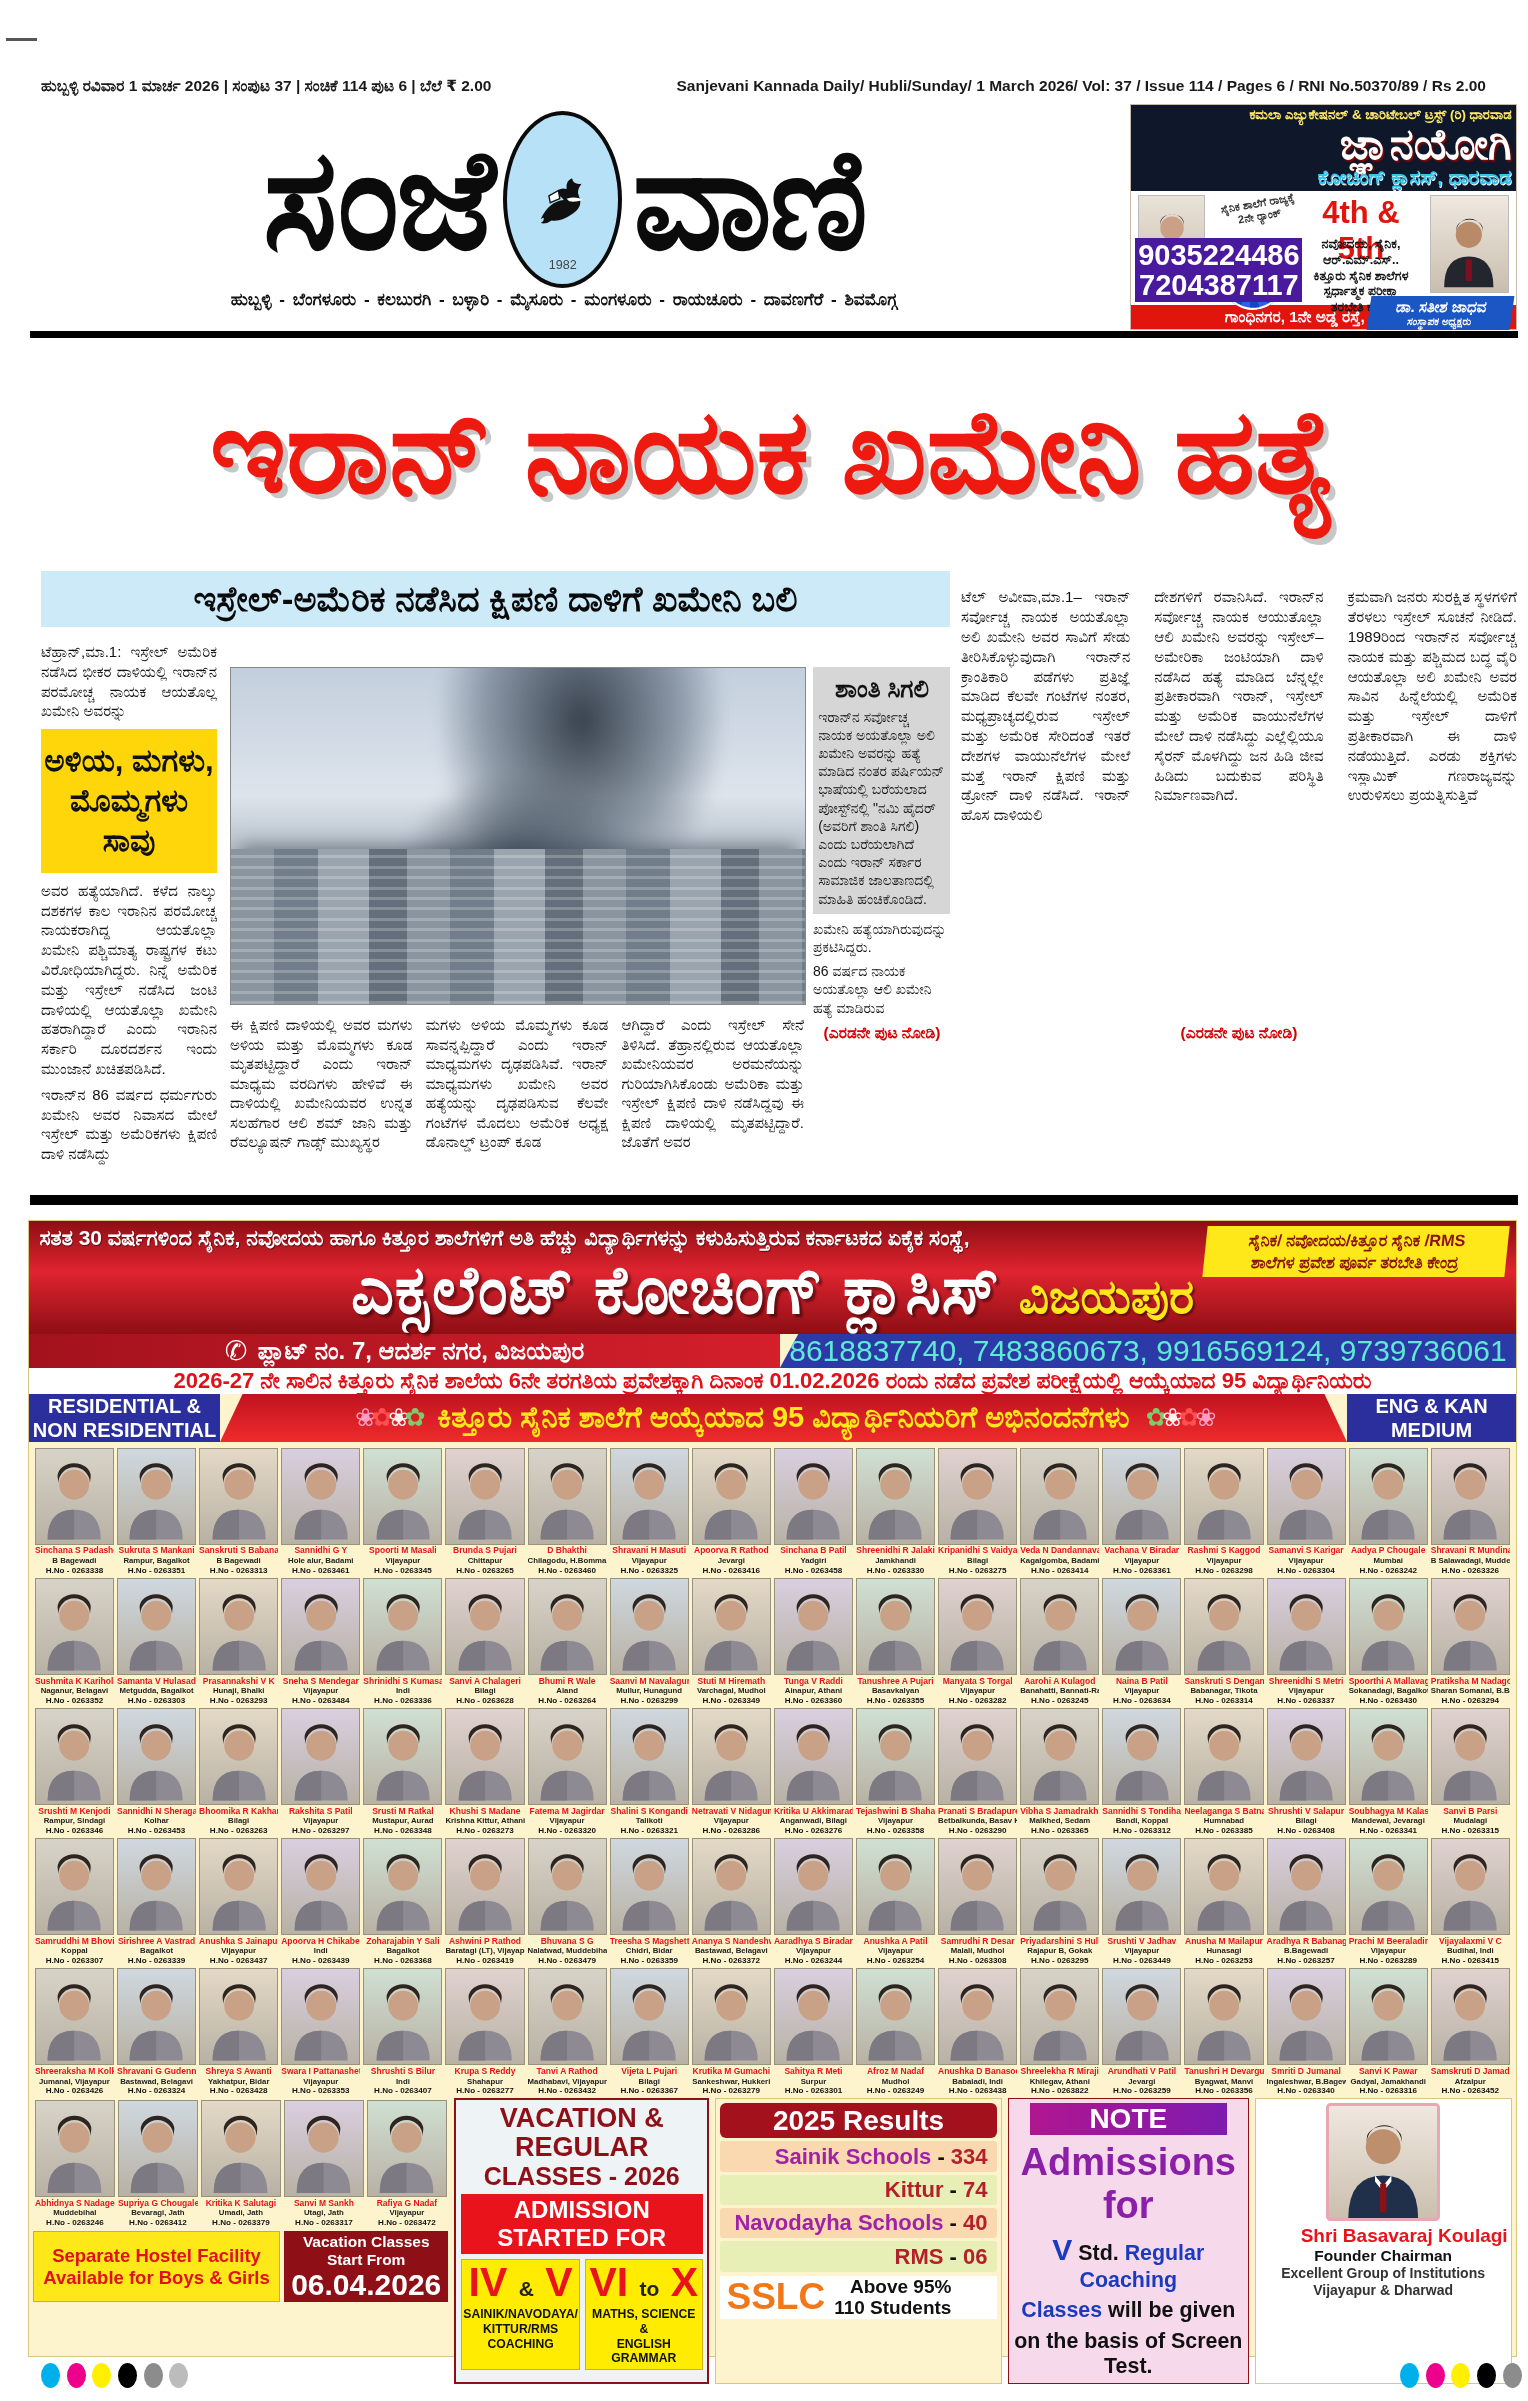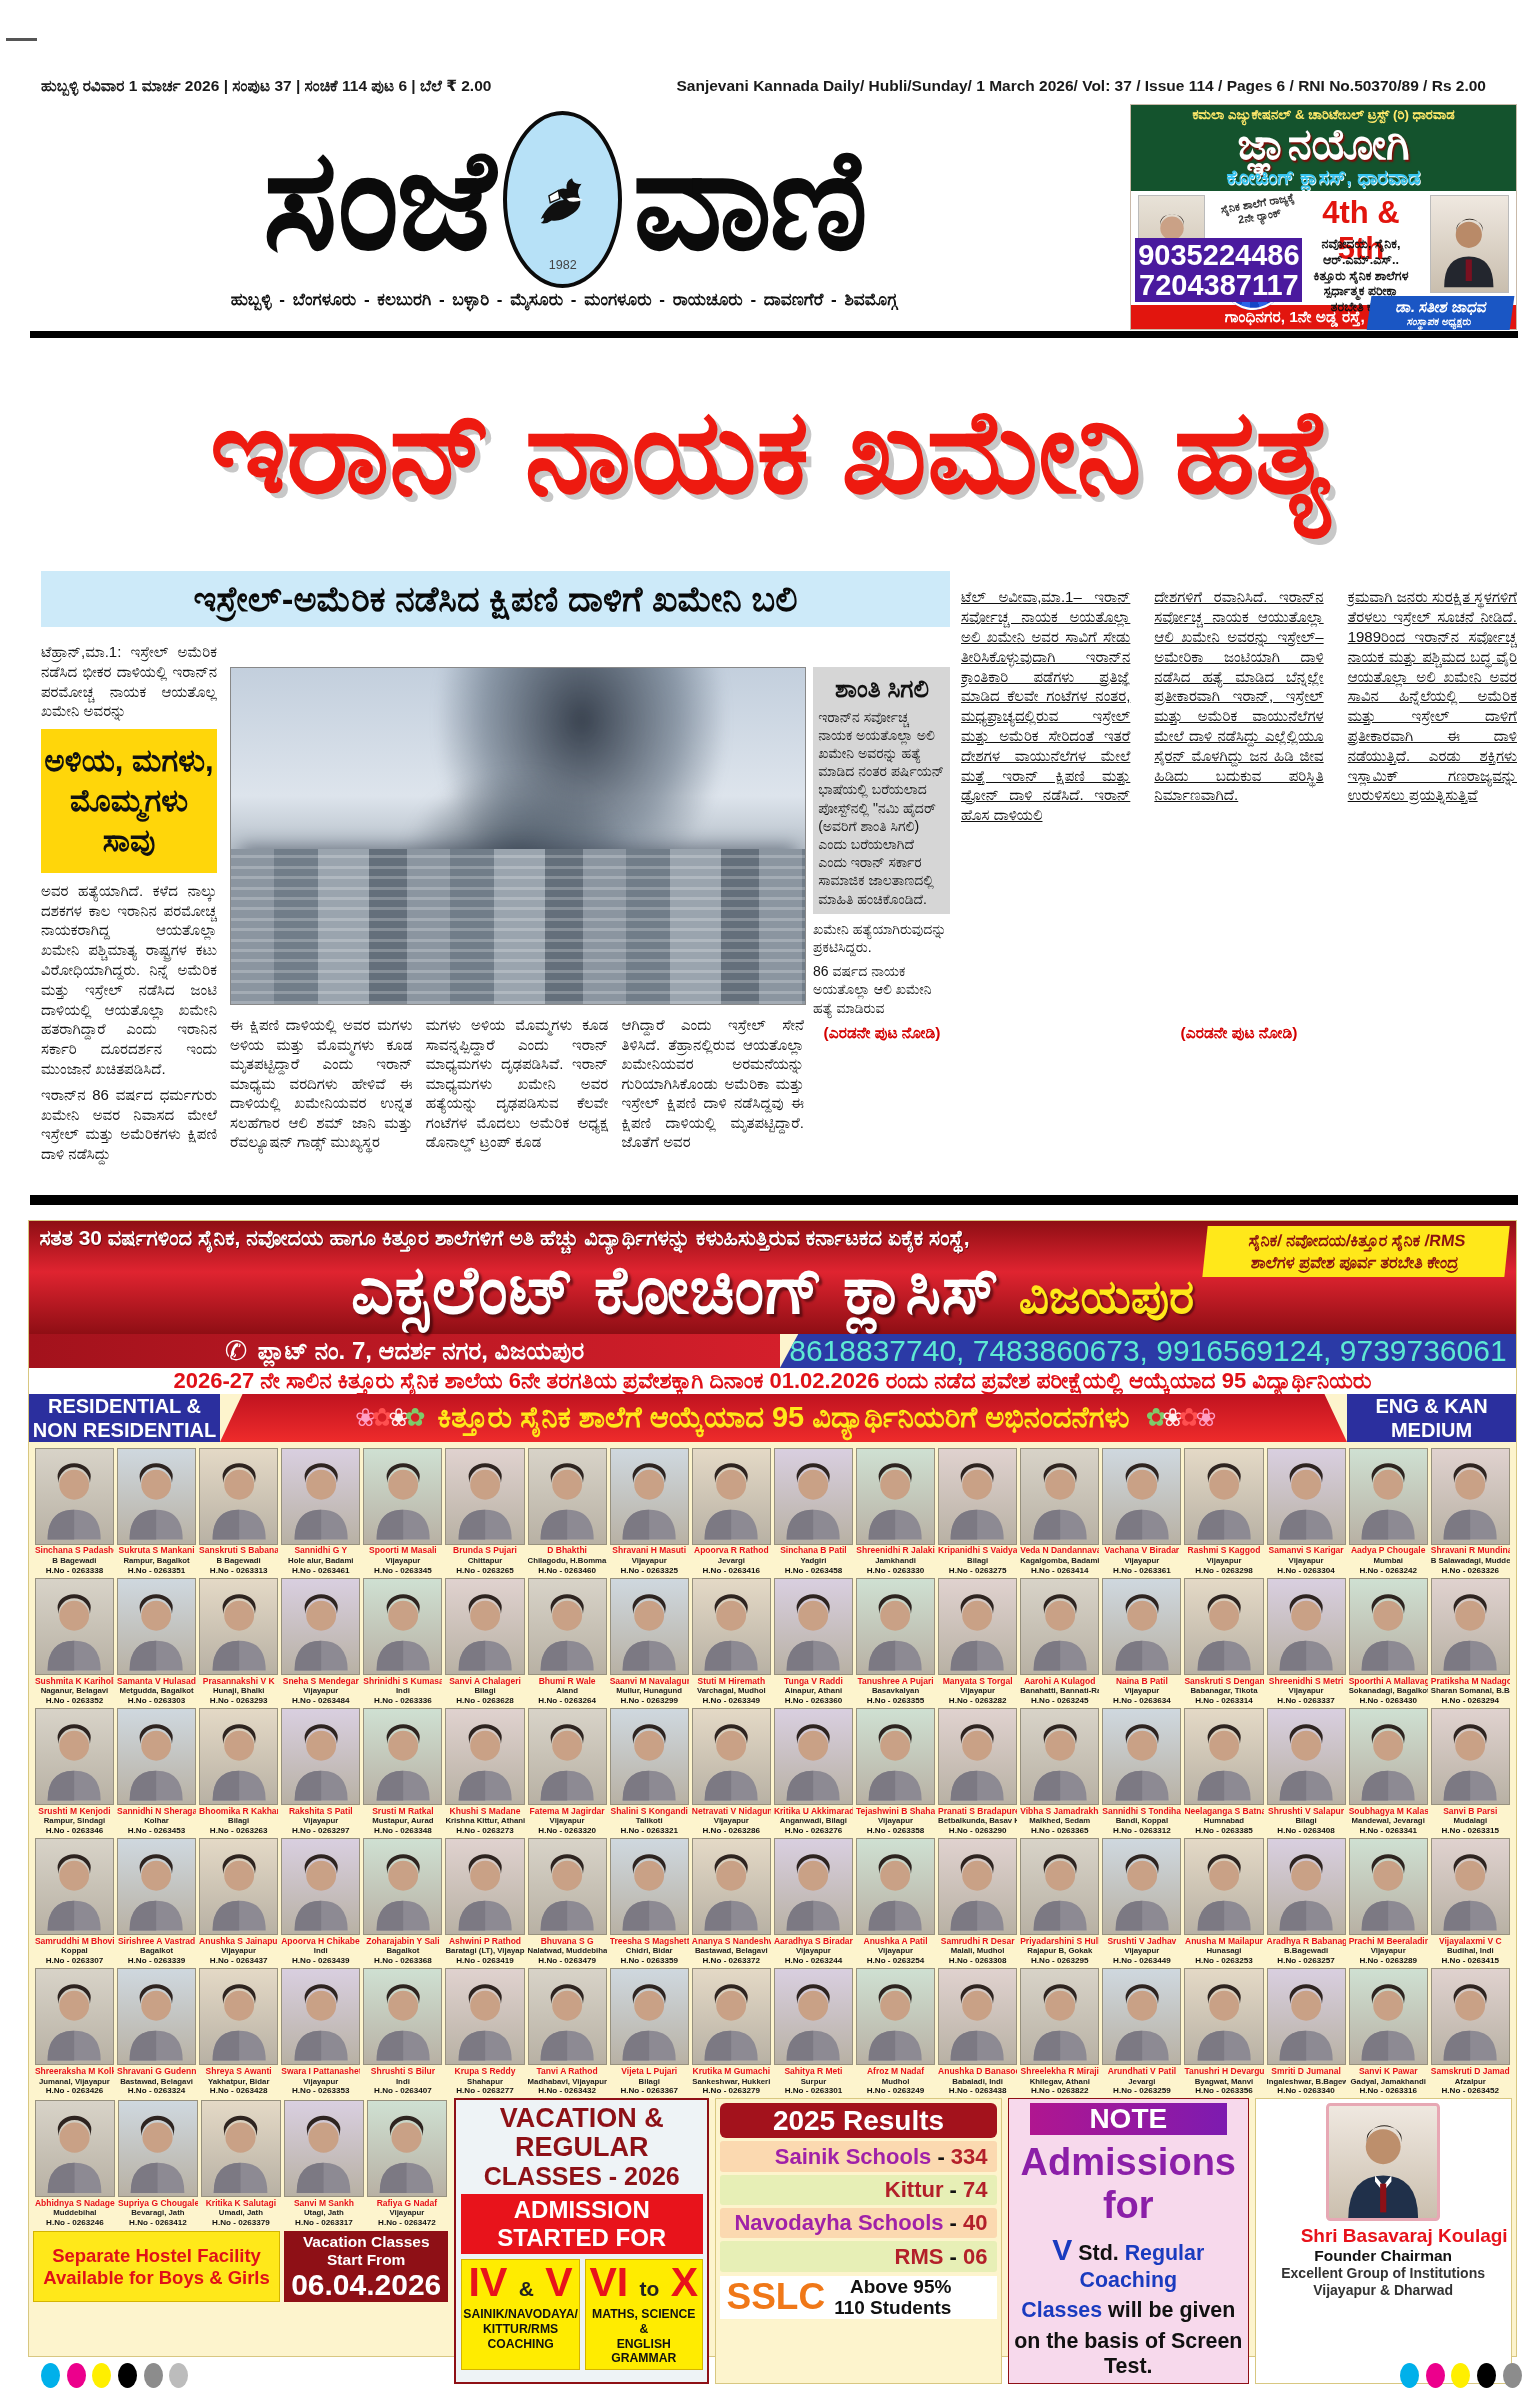--- a/index.html
+++ b/index.html
@@ -15,21 +15,21 @@
   .mast-word{font-size:140px;font-weight:900;line-height:1;color:#0b0b0b;letter-spacing:-3px;
              text-shadow:1.5px 1.5px 0 #fff,-1.5px -1.5px 0 #fff;white-space:nowrap;}
   .dove-badge{flex:0 0 auto;width:111px;height:169px;border-radius:50%;background:#b7e1f7;border:4.4px solid #0b0b0b;
               display:flex;flex-direction:column;align-items:center;justify-content:center;position:relative;}
   .dove-badge svg{width:71px;height:68px;}
   .dove-year{position:absolute;bottom:12px;font-size:12.6px;color:#444;}
   .cities{margin-top:1.5px;text-align:center;font-size:17px;font-weight:bold;color:#111;word-spacing:3px;}
   
   .jn{position:absolute;left:1130px;top:104px;width:387px;height:226px;border:0.7px solid #c9b9a9;
       display:flex;flex-direction:column;box-sizing:border-box;background:#fff;}
-  .jn-top{background:#14532d;text-align:center;padding:2.2px 4.4px 3px;}
+  .jn-top{background:#0f172a;text-align:right;padding:2.2px 4.4px 3px;}
   .jn-trust{color:#ffe96a;font-size:13.3px;font-weight:bold;}
   .jn-title{color:#fff;font-size:43px;font-weight:900;line-height:1.02;text-shadow:1.5px 1.5px 1.5px #7e0a06;}
   .jn-sub{color:#35c4f0;font-size:20px;font-weight:900;line-height:1.05;text-shadow:0.7px 0.7px 0 #fff;}
   .jn-body{flex:1;position:relative;background:#fff;}
   .jn-boy{position:absolute;left:7.4px;top:4.4px;width:65px;height:77px;border:0.7px solid #bbb;
           background:linear-gradient(180deg,#e8e2d8,#cfc3b2);display:flex;align-items:flex-end;justify-content:center;}
   .jn-boy svg,.jn-man svg,.f-ph svg{width:80%;height:88%;}
   .jn-boyname{position:absolute;left:3px;top:83px;width:89px;font-size:10.4px;font-weight:bold;color:#1a56c4;text-align:center;}
   .jn-rank{position:absolute;left:83px;top:6px;width:89px;transform:rotate(-10deg);
            font-size:11px;font-weight:bold;color:#333;text-align:center;line-height:1.15;}
@@ -79,21 +79,21 @@
   .la-right{position:absolute;left:772px;top:96px;width:138px;}
   .graybox{background:#d6d6d6;padding:6px 5.2px;font-size:14px;line-height:1.3;}
   .graybox .gb-title{font-size:24.4px;font-weight:900;text-align:center;margin-bottom:3px;}
   .la-tail{font-size:14px;line-height:1.3;margin-top:6px;}
   .cont{color:#d40000;font-weight:900;text-align:center;font-size:15.5px;margin-top:7.4px;}
   
   .right-art{position:absolute;left:961px;top:577px;width:556px;height:621px;overflow:hidden;}
   .greenbox{height:132px;background:#17a04c;color:#fff;display:flex;flex-direction:column;align-items:center;justify-content:center;
             font-size:38px;font-weight:900;line-height:1.3;text-align:center;}
   .ra-cols{display:flex;gap:24px;margin-top:10.4px;height:429px;overflow:hidden;
-           font-size:15px;line-height:1.32;text-align:justify;text-decoration:underline;}
+           font-size:15px;line-height:1.32;text-align:justify;}
   .ra-cols div{flex:1;}
   
   .divider{position:absolute;left:30px;top:1195px;width:1488px;height:10.4px;background:#000;}
   
   .exad{position:absolute;left:28px;top:1220px;width:1489px;height:1137px;background:#fdf4cd;
         border:1.5px solid #d8c781;box-sizing:border-box;display:flex;flex-direction:column;}
   .banner{height:124px;background:linear-gradient(180deg,#8e0e14,#e02430 45%,#8e0e14);color:#fff;position:relative;padding:4.4px 10.4px;box-sizing:border-box;}
   .intro{width:1139px;font-size:21px;font-weight:bold;line-height:1.2;text-shadow:0.7px 0.7px 0.7px #5c070b;}
   .corner{position:absolute;right:9px;top:5.2px;width:290px;background:#ffe81a;color:#8c1111;font-weight:900;
           font-size:16.3px;text-align:center;padding:4.4px 6px;transform:skewX(-6deg);line-height:1.3;}

